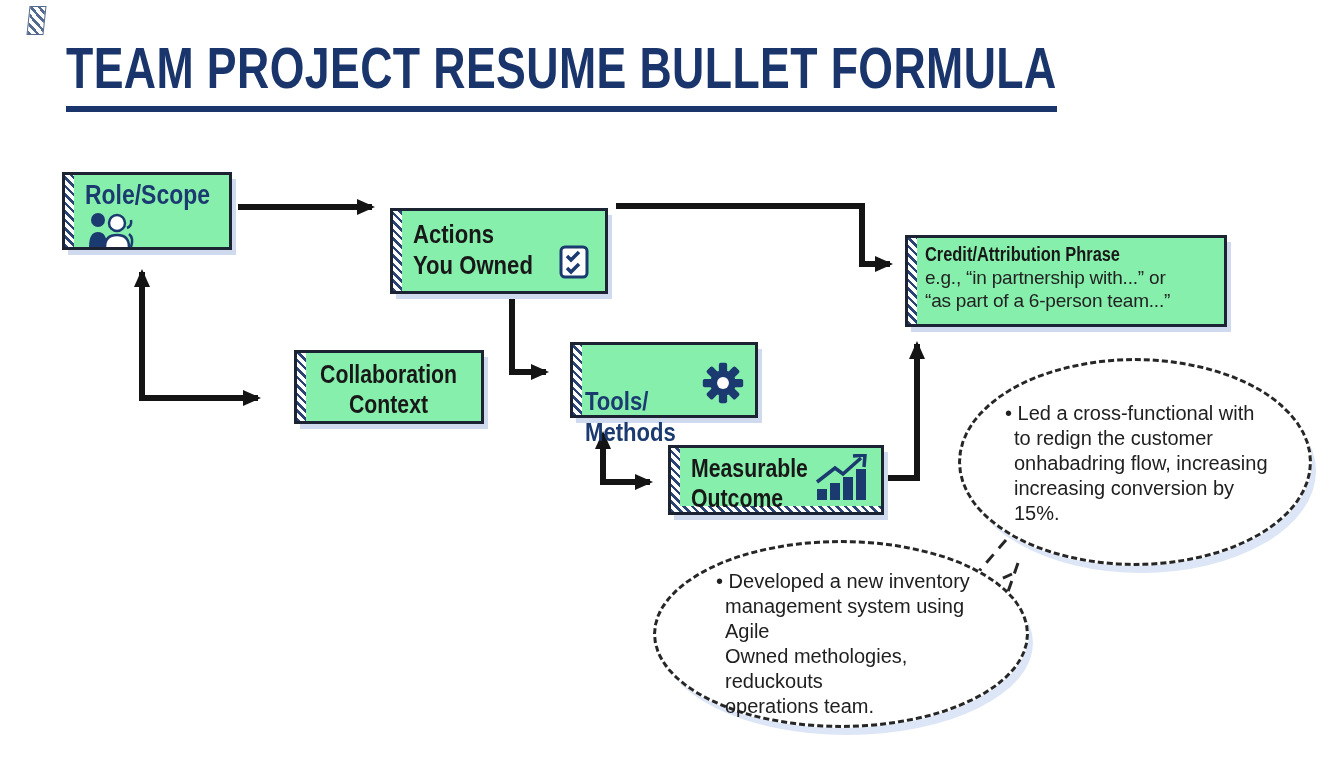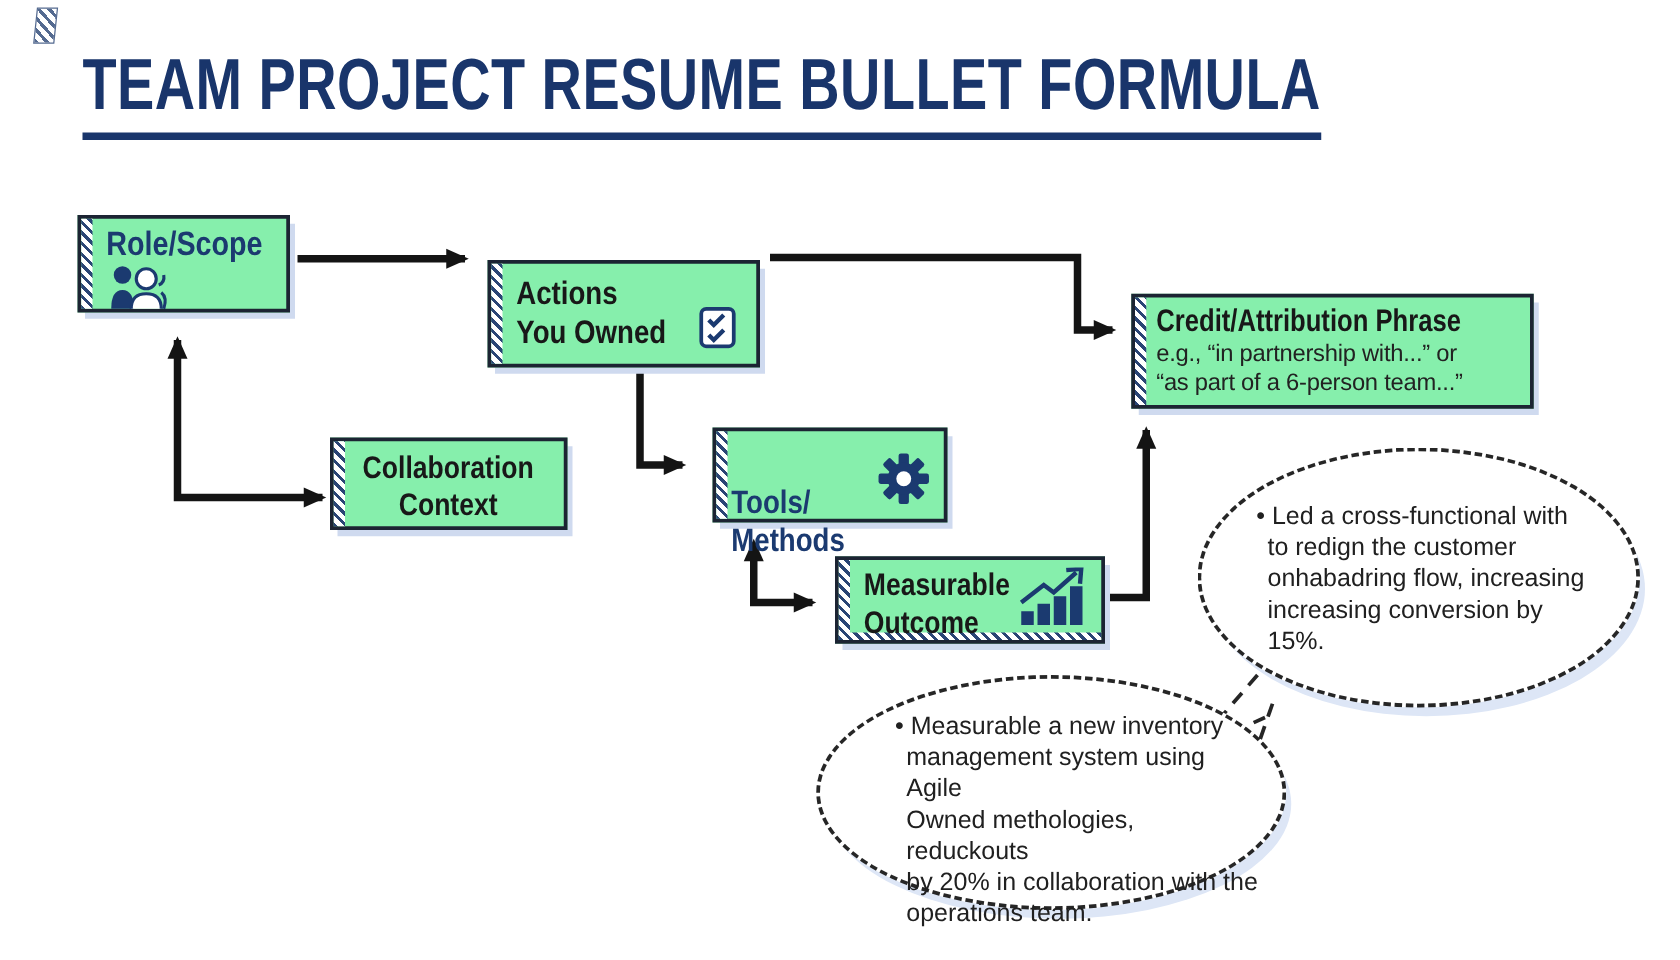--- a/index.html
+++ b/index.html
@@ -29,34 +29,34 @@
   .ink-text{color:#181818;}
 
   .box-role{left:62px;top:172px;width:170px;height:78px;}
   .box-role .lbl{padding:5px 0 0 20px;font-size:27px;font-weight:800;}
   .box-role svg{position:absolute;left:22px;top:37px;}
 
   .box-actions{left:390px;top:176px;width:218px;height:86px;margin-top:32px;}
   .box-actions .lbl{padding:8px 0 0 20px;font-size:26px;font-weight:800;line-height:31px;}
   .box-actions svg{position:absolute;right:16px;bottom:12px;}
 
-  .box-collab{left:264px;top:350px;width:190px;height:74px;text-align:center;}
+  .box-collab{left:294px;top:350px;width:190px;height:74px;text-align:center;}
   .box-collab .lbl{padding-top:6px;font-size:25px;font-weight:800;line-height:30px;}
   .box-collab .condensed{transform-origin:center center;}
 
   .box-tools{left:570px;top:342px;width:188px;height:76px;}
   .box-tools .lbl{padding:7px 0 0 12px;font-size:26px;font-weight:800;line-height:31px;margin-top:34px;}
   .box-tools svg{position:absolute;right:10px;top:16px;}
 
   .box-outcome{left:668px;top:445px;width:216px;height:70px;}
   .box-outcome .lbl{padding:5px 0 0 20px;font-size:25px;font-weight:800;line-height:30px;}
   .box-outcome svg{position:absolute;right:8px;bottom:10px;}
 
   .box-credit{left:905px;top:235px;width:322px;height:92px;}
-  .box-credit .hd{padding:5px 0 0 17px;font-size:25px;font-weight:800;}
+  .box-credit .hd{padding:5px 0 0 17px;font-size:20px;font-weight:800;}
   .box-credit .hd .condensed{transform:scaleX(0.82);}
   .box-credit .sub{padding-left:17px;font-size:19px;line-height:23px;letter-spacing:-0.2px;color:#222;}
 
   
   .bubble{position:absolute;background:#ffffff;border:3px dashed #262626;border-radius:50%;
           box-shadow:6px 9px 0 -2px #dde6f6;box-sizing:border-box;}
   .bubble-right{left:958px;top:358px;width:354px;height:208px;}
   .bubble-right .txt{padding:40px 26px 0 44px;font-size:20px;line-height:25px;color:#202020;}
   .bubble-bottom{left:653px;top:540px;width:376px;height:188px;}
   .bubble-bottom .txt{padding:26px 16px 0 60px;font-size:20px;line-height:25px;color:#202020;}
@@ -183,21 +183,20 @@
     <div class="txt">
       <div>• Led a cross-functional with</div>
       <div class="cont">to redign the customer</div>
       <div class="cont">onhabadring flow, increasing</div>
       <div class="cont">increasing conversion by 15%.</div>
     </div>
   </div>
 
   <div class="bubble bubble-bottom">
     <div class="txt">
-      <div>• Measurable a new inventory</div>
+      <div>• Developed a new inventory</div>
       <div class="cont">management system using Agile</div>
       <div class="cont">Owned methologies, reduckouts</div>
-      <div class="cont">by 20% in collaboration with the</div>
       <div class="cont">operations team.</div>
     </div>
   </div>
 
 </div>
 
 </body></html>

